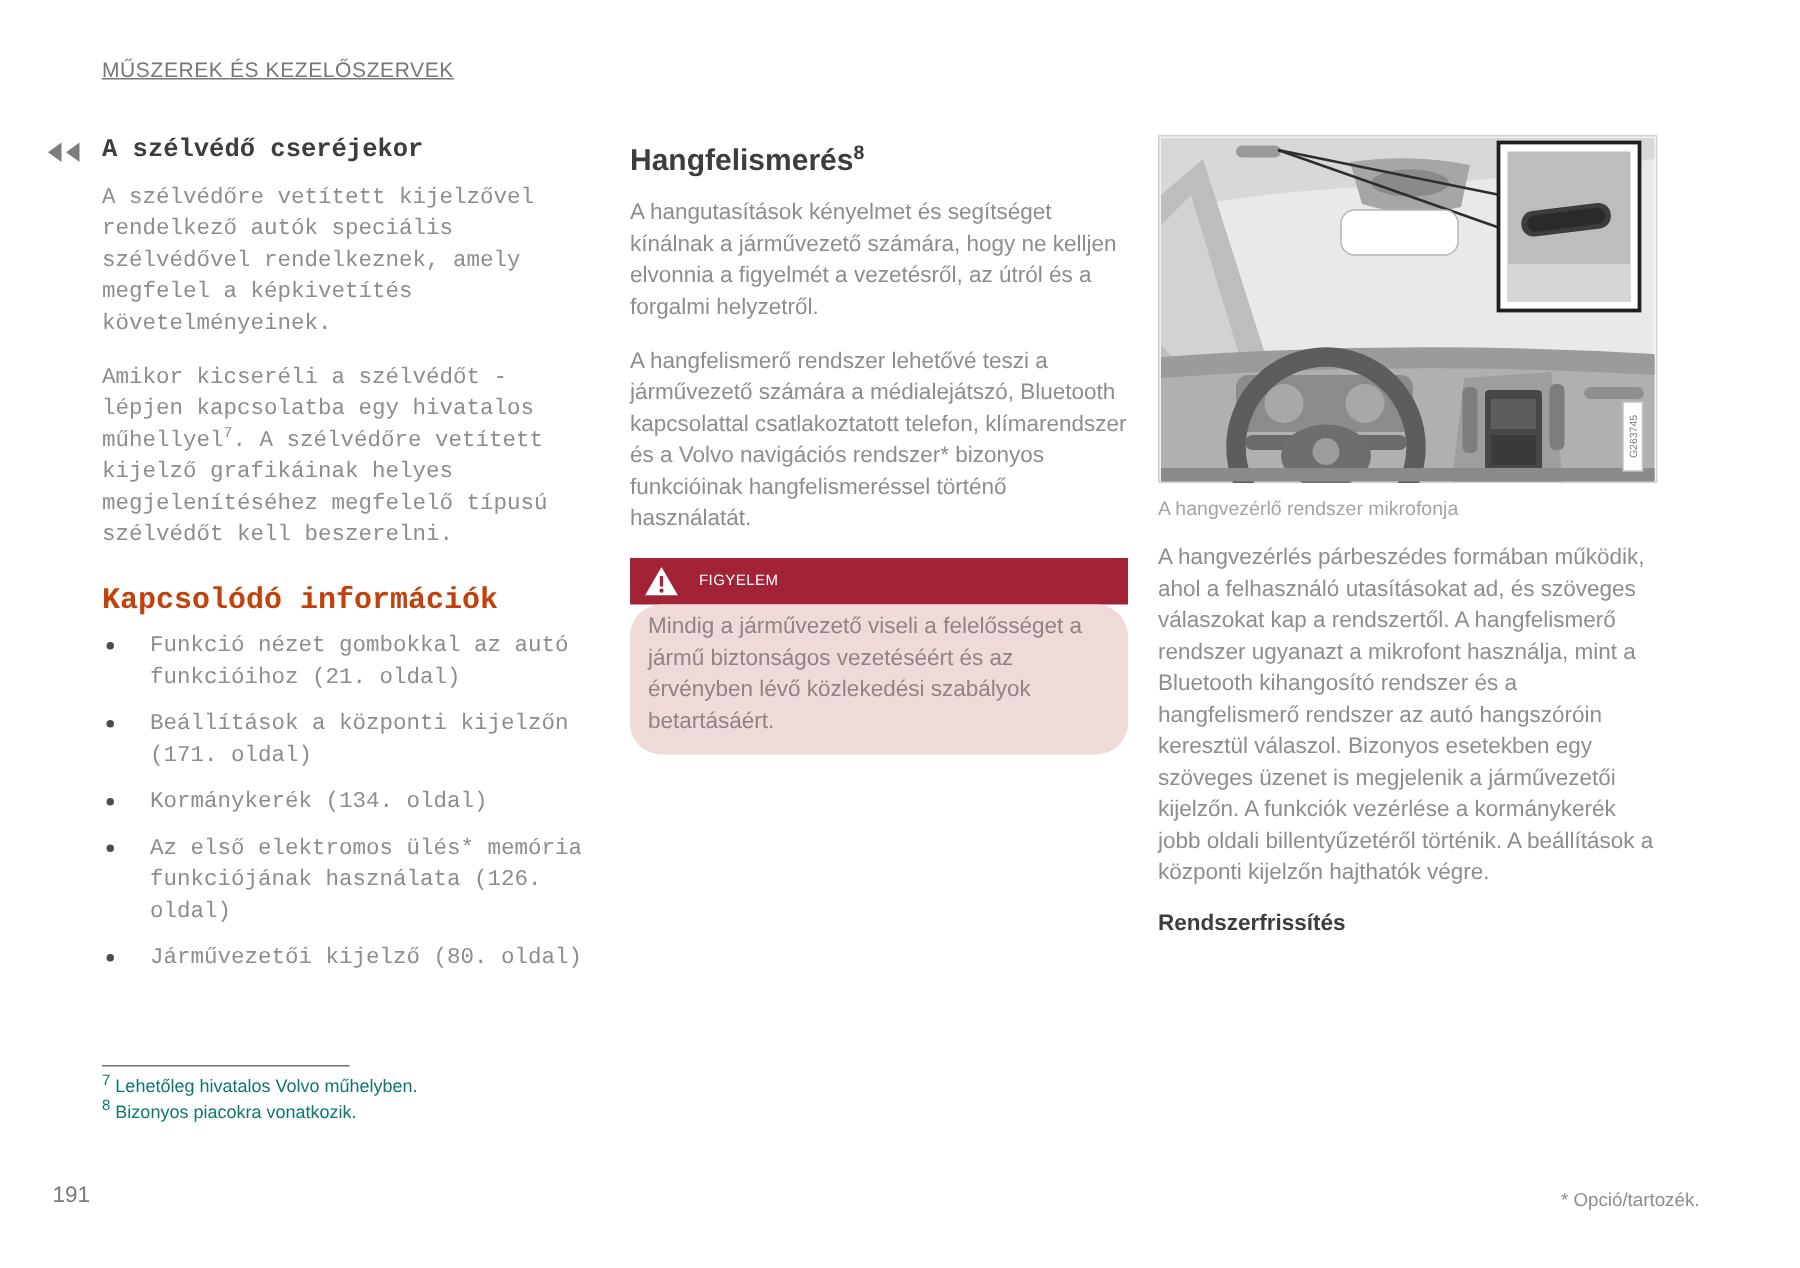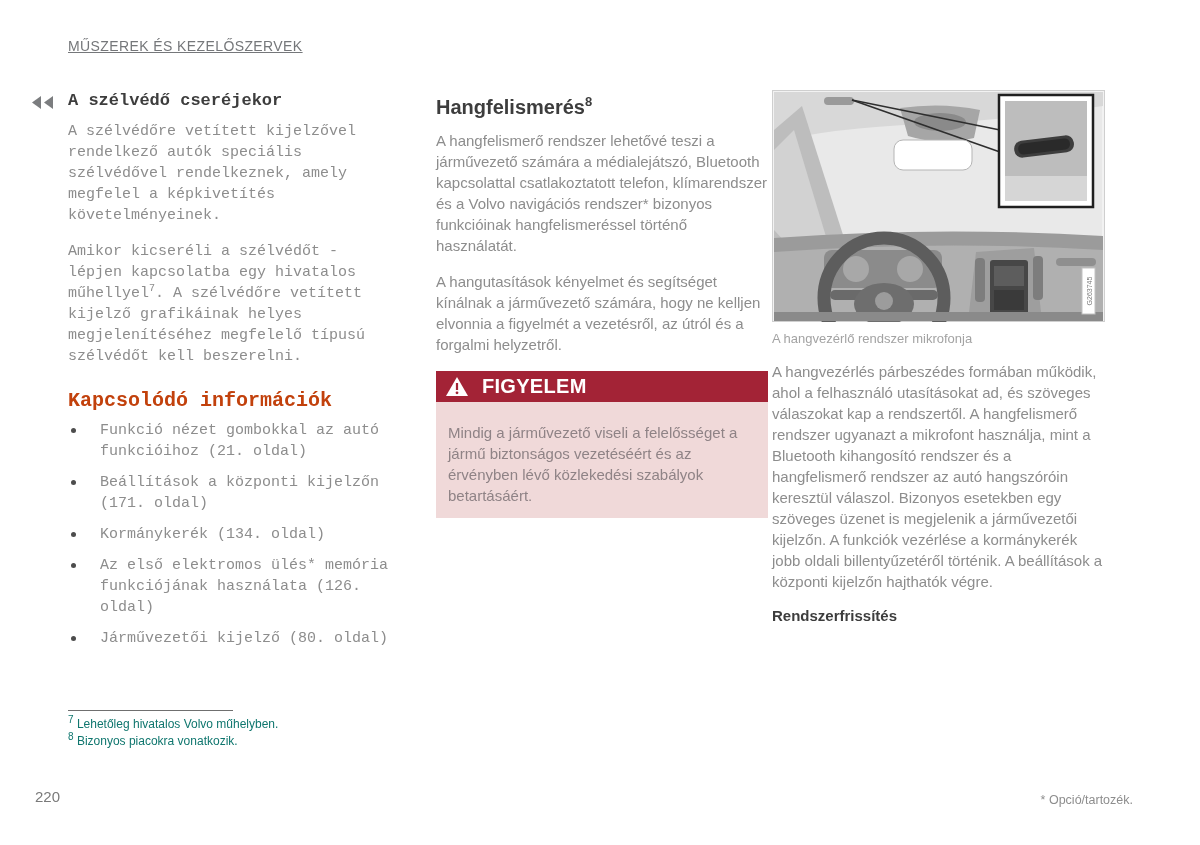--- a/index.html
+++ b/index.html
@@ -10,21 +10,21 @@
     -webkit-font-smoothing:antialiased;
   }
   
   .page-header{
     position:absolute;left:68px;top:38px;
     font-size:14px;color:#75777a;letter-spacing:.4px;text-decoration:underline;
   }
   
   .col{position:absolute;top:90px;}
   .col-left{left:68px;width:332px;font-family:Liberation Mono, monospace;}
-  .col-mid{left:436px;width:332px;}
+  .col-mid{left:420px;width:332px;}
   .col-right{left:772px;width:333px;}
 
   h2.sec{
     position:relative;
     font-size:17px;font-weight:bold;color:#3d3d3d;
     margin:0 0 9px 0;line-height:22px;
   }
   .cont-icon{
     position:absolute;left:-36px;top:4px;width:24px;height:13px;display:block;
   }
@@ -61,23 +61,23 @@
   h1.big sup{font-size:13px;}
 
   
   .warnbox{margin-top:16px;}
   .warn-head{
     display:flex;align-items:center;
     height:31px;padding:0 10px;
   }
   .warn-head .wicon{width:22px;height:19px;display:block;margin-right:14px;}
   .warn-title{
-    color:#ffffff;font-size:20px;font-weight:bold;letter-spacing:.3px;
-  }
-  .warn-body{padding:20px 12px 12px 12px;}
+    color:#ffffff;font-size:10px;font-weight:normal;letter-spacing:.3px;
+  }
+  .warn-body{padding:4px 12px 12px 12px;border-radius:21px;}
   .warn-body .txt{font-size:15px;line-height:21px;color:#8f8386;}
 
   
   figure{margin:0;padding:0;}
   .figwrap{width:333px;height:232px;display:block;}
   figcaption{
     font-size:13px;color:#a3a3a3;margin:9px 0 0 0;
   }
   .col-right p.body.first{margin-top:15px;}
 
@@ -136,22 +136,22 @@
     <div class="bitem">
       <span class="dot"></span>
       <span class="txt">Járművezetői kijelző (80. oldal)</span>
     </div>
   </div>
 </div>
 
 <div class="col col-mid">
   <h1 class="big"><span>Hangfelismerés</span><sup>8</sup></h1>
 
+  <p class="body">A hangutasítások kényelmet és segítséget kínálnak a járművezető számára, hogy ne kelljen elvonnia a figyelmét a vezetésről, az útról és a forgalmi helyzetről.</p>
   <p class="body">A hangfelismerő rendszer lehetővé teszi a járművezető számára a médialejátszó, Bluetooth kapcsolattal csatlakoztatott telefon, klímarendszer és a Volvo navigációs rendszer* bizonyos funkcióinak hangfelismeréssel történő használatát.</p>
-  <p class="body">A hangutasítások kényelmet és segítséget kínálnak a járművezető számára, hogy ne kelljen elvonnia a figyelmét a vezetésről, az útról és a forgalmi helyzetről.</p>
 
   <div class="warnbox">
     <div class="warn-head" style="background:#a32336">
       <span class="wicon">
         <svg width="22" height="19" viewBox="0 0 22 19">
           <polygon points="11,0 22,19 0,19" fill="#ffffff"></polygon>
           <rect x="9.9" y="6" width="2.2" height="7" fill="#a32336"></rect>
           <circle cx="11" cy="15.8" r="1.4" fill="#a32336"></circle>
         </svg>
       </span>
@@ -228,14 +228,14 @@
 
   <h3 class="sub2">Rendszerfrissítés</h3>
 </div>
 
 <div class="footnotes">
   <div class="fnrule"></div>
   <div class="fn"><sup>7</sup> <span>Lehetőleg hivatalos Volvo műhelyben.</span></div>
   <div class="fn"><sup>8</sup> <span>Bizonyos piacokra vonatkozik.</span></div>
 </div>
 
-<div class="page-number">220</div>
+<div class="page-number">191</div>
 <div class="footer-right">* Opció/tartozék.</div>
 
 </body></html>

